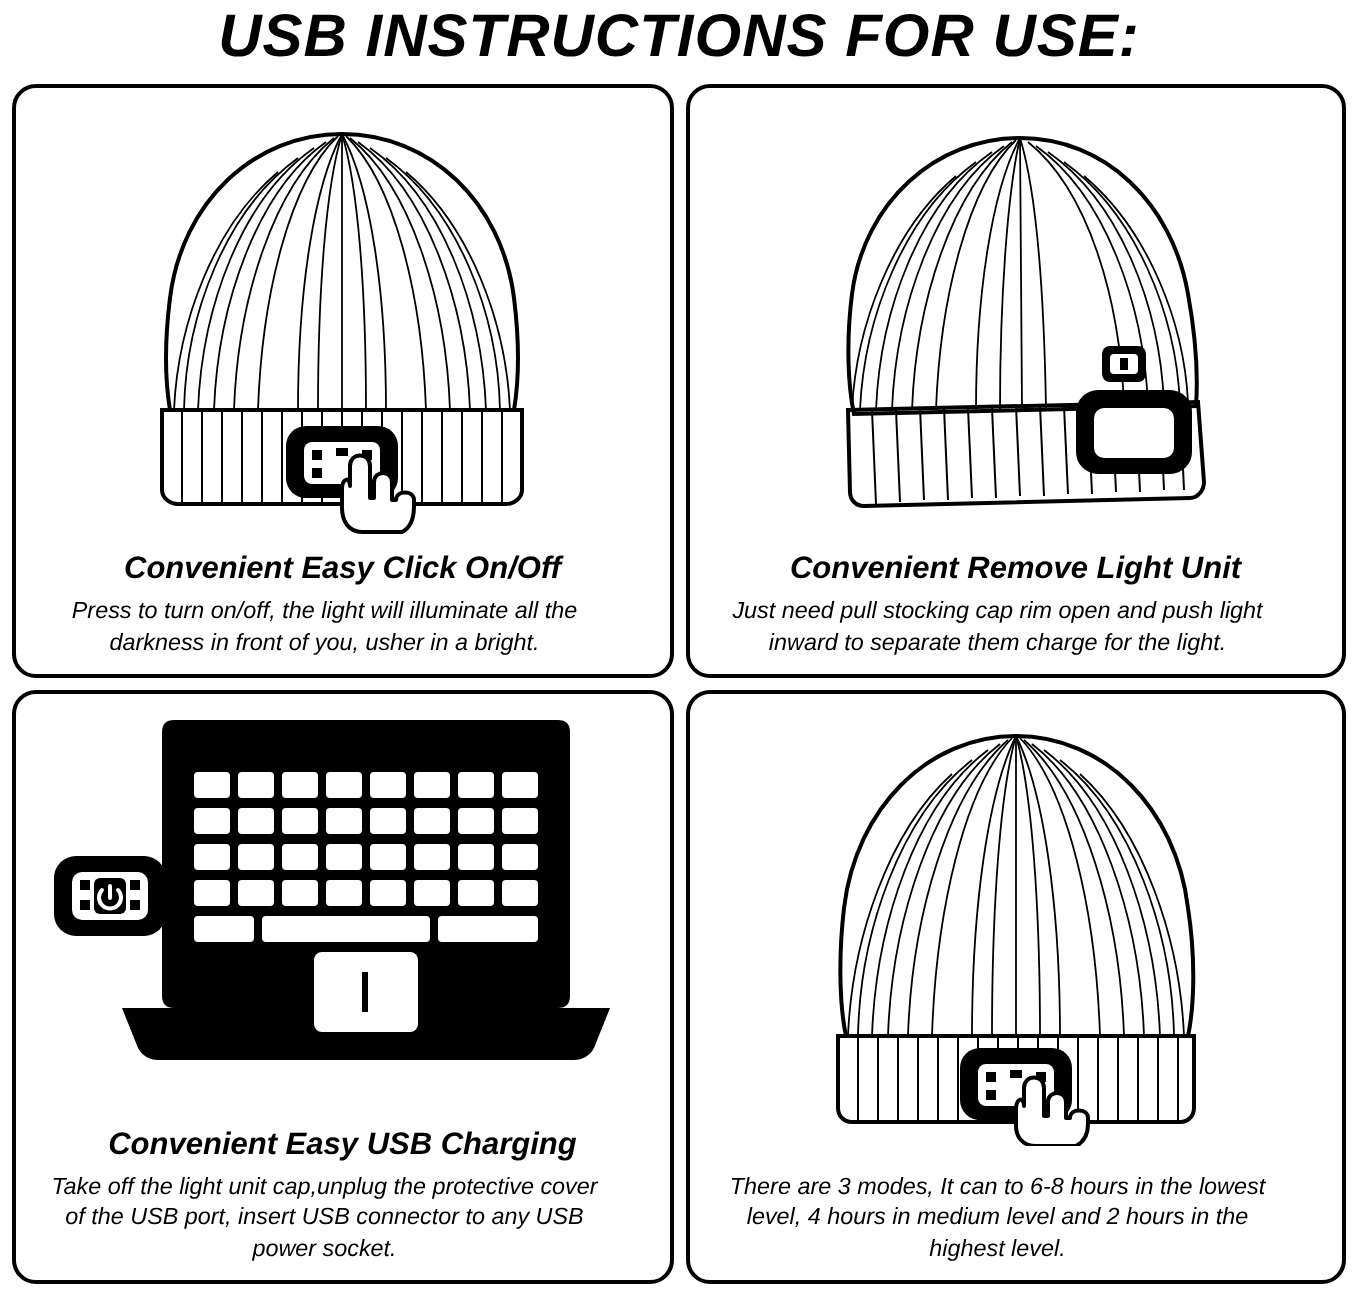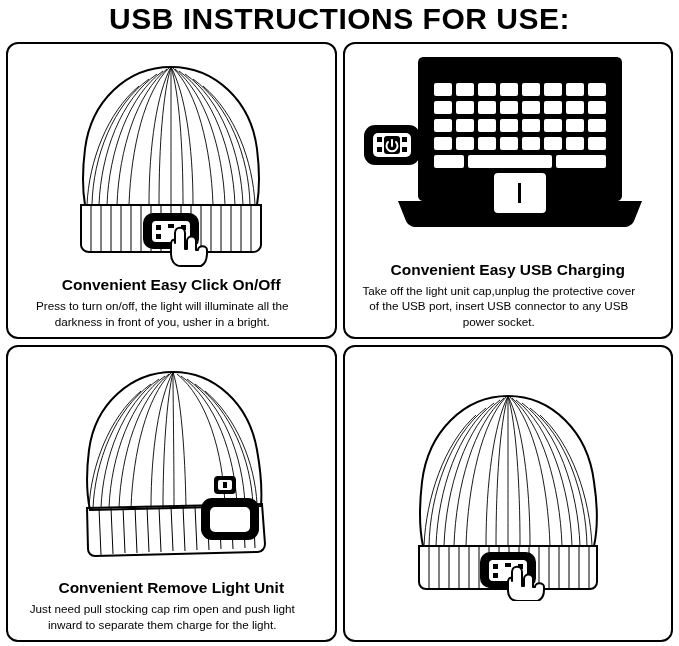--- a/index.html
+++ b/index.html
@@ -13,20 +13,21 @@
     font-family: "Liberation Sans", sans-serif;
     color: #000000;
     overflow: hidden;
   }
   .page {
     position: relative;
     width: 679px;
     height: 646px;
     box-sizing: border-box;
     padding: 0 6px;
+    font-style: italic;
   }
   .title {
     text-align: center;
     font-size: 30px;
     font-weight: bold;
     letter-spacing: 0.5px;
     line-height: 34px;
     padding-top: 2px;
     margin-bottom: 6px;
   }
@@ -142,99 +143,20 @@
             </g>
           </g>
 
           <g fill="#fff" stroke="#000" stroke-width="2" stroke-linejoin="round">
             <path d="M154 180 C154 173 164 173 164 180 L164 196 L166 196 L166 188 C166 182 175 182 175 188 L175 197 L177 197 C177 192 186 192 186 197 L186 200 C186 206 184 211 180 213 L160 213 C153 213 150 207 150 201 L150 192 C150 186 154 185 154 190 Z"></path>
           </g>
         </svg>
       </div>
       <div class="card-title">Convenient Easy Click On/Off</div>
       <div class="card-desc">Press to turn on/off, the light will illuminate all the darkness in front of you, usher in a bright.</div>
-    </div>
-
-    <div class="card">
-      <div class="art">
-        <svg width="300" height="215" viewBox="0 0 300 215" aria-hidden="true">
-
-          <path d="M66 12 L258 12 C262 12 264 14 264 18 L264 150 C264 154 262 156 258 156 L66 156 C62 156 60 154 60 150 L60 18 C60 14 62 12 66 12 Z" fill="#000"></path>
-
-          <path d="M40 156 L284 156 L276 176 C274 180 270 182 266 182 L58 182 C54 182 50 180 48 176 Z" fill="#000"></path>
-
-          <rect x="96" y="12" width="132" height="8" rx="4" fill="#000"></rect>
-
-          <g fill="#fff">
-            <rect x="76" y="38" width="18" height="13" rx="2"></rect>
-            <rect x="98" y="38" width="18" height="13" rx="2"></rect>
-            <rect x="120" y="38" width="18" height="13" rx="2"></rect>
-            <rect x="142" y="38" width="18" height="13" rx="2"></rect>
-            <rect x="164" y="38" width="18" height="13" rx="2"></rect>
-            <rect x="186" y="38" width="18" height="13" rx="2"></rect>
-            <rect x="208" y="38" width="18" height="13" rx="2"></rect>
-            <rect x="230" y="38" width="18" height="13" rx="2"></rect>
-
-            <rect x="76" y="56" width="18" height="13" rx="2"></rect>
-            <rect x="98" y="56" width="18" height="13" rx="2"></rect>
-            <rect x="120" y="56" width="18" height="13" rx="2"></rect>
-            <rect x="142" y="56" width="18" height="13" rx="2"></rect>
-            <rect x="164" y="56" width="18" height="13" rx="2"></rect>
-            <rect x="186" y="56" width="18" height="13" rx="2"></rect>
-            <rect x="208" y="56" width="18" height="13" rx="2"></rect>
-            <rect x="230" y="56" width="18" height="13" rx="2"></rect>
-
-            <rect x="76" y="74" width="18" height="13" rx="2"></rect>
-            <rect x="98" y="74" width="18" height="13" rx="2"></rect>
-            <rect x="120" y="74" width="18" height="13" rx="2"></rect>
-            <rect x="142" y="74" width="18" height="13" rx="2"></rect>
-            <rect x="164" y="74" width="18" height="13" rx="2"></rect>
-            <rect x="186" y="74" width="18" height="13" rx="2"></rect>
-            <rect x="208" y="74" width="18" height="13" rx="2"></rect>
-            <rect x="230" y="74" width="18" height="13" rx="2"></rect>
-
-            <rect x="76" y="92" width="18" height="13" rx="2"></rect>
-            <rect x="98" y="92" width="18" height="13" rx="2"></rect>
-            <rect x="120" y="92" width="18" height="13" rx="2"></rect>
-            <rect x="142" y="92" width="18" height="13" rx="2"></rect>
-            <rect x="164" y="92" width="18" height="13" rx="2"></rect>
-            <rect x="186" y="92" width="18" height="13" rx="2"></rect>
-            <rect x="208" y="92" width="18" height="13" rx="2"></rect>
-            <rect x="230" y="92" width="18" height="13" rx="2"></rect>
-
-            <rect x="76" y="110" width="30" height="13" rx="2"></rect>
-            <rect x="110" y="110" width="84" height="13" rx="2"></rect>
-            <rect x="198" y="110" width="50" height="13" rx="2"></rect>
-
-            <rect x="136" y="128" width="52" height="40" rx="4"></rect>
-          </g>
-          <rect x="160" y="138" width="3" height="20" fill="#000"></rect>
-
-          <g>
-            <rect x="6" y="80" width="56" height="40" rx="11" fill="#000"></rect>
-            <rect x="15" y="88" width="38" height="24" rx="5" fill="#fff"></rect>
-            <g fill="#000">
-              <rect x="19" y="92" width="5" height="5"></rect>
-              <rect x="19" y="102" width="5" height="5"></rect>
-              <rect x="44" y="92" width="5" height="5"></rect>
-              <rect x="44" y="102" width="5" height="5"></rect>
-            </g>
-
-            <g transform="translate(34,100)">
-              <rect x="-8" y="-9" width="16" height="18" rx="3" fill="#000"></rect>
-              <path d="M0 -5 L0 1" stroke="#fff" stroke-width="2" fill="none" stroke-linecap="round"></path>
-              <path d="M-4 -3 A5.5 5.5 0 1 0 4 -3" stroke="#fff" stroke-width="2" fill="none" stroke-linecap="round"></path>
-            </g>
-
-            <rect x="62" y="94" width="14" height="12" fill="#000"></rect>
-          </g>
-        </svg>
-      </div>
-      <div class="card-title">Convenient Easy USB Charging</div>
-      <div class="card-desc">Take off the light unit cap,unplug the protective cover of the USB port, insert USB connector to any USB power socket.</div>
     </div>
 
     <div class="card">
       <div class="art">
         <svg width="300" height="215" viewBox="0 0 300 215" aria-hidden="true">
           <g fill="none" stroke="#000" stroke-width="1.1">
             <path d="M152 16 C110 16 74 48 68 94 C65 118 66 140 69 154 L240 150 C241 136 240 116 236 94 C228 48 194 16 152 16 Z" stroke-width="2"></path>
             <path d="M66 152 L241 148 L244 188 C244 192 241 196 237 196 L74 200 C70 200 67 197 67 193 Z" stroke-width="2"></path>
             <g stroke-width="1">
               <path d="M78 152 L80 199"></path>
@@ -276,20 +198,99 @@
             <rect x="189" y="151" width="40" height="25" rx="5" fill="#fff"></rect>
 
             <rect x="193" y="120" width="22" height="18" rx="4" fill="#000"></rect>
             <rect x="197" y="124" width="14" height="10" rx="2" fill="#fff"></rect>
             <rect x="202" y="126" width="4" height="6" fill="#000"></rect>
           </g>
         </svg>
       </div>
       <div class="card-title">Convenient Remove Light Unit</div>
       <div class="card-desc">Just need pull stocking cap rim open and push light inward to separate them charge for the light.</div>
+    </div>
+
+    <div class="card">
+      <div class="art">
+        <svg width="300" height="215" viewBox="0 0 300 215" aria-hidden="true">
+
+          <path d="M66 12 L258 12 C262 12 264 14 264 18 L264 150 C264 154 262 156 258 156 L66 156 C62 156 60 154 60 150 L60 18 C60 14 62 12 66 12 Z" fill="#000"></path>
+
+          <path d="M40 156 L284 156 L276 176 C274 180 270 182 266 182 L58 182 C54 182 50 180 48 176 Z" fill="#000"></path>
+
+          <rect x="96" y="12" width="132" height="8" rx="4" fill="#000"></rect>
+
+          <g fill="#fff">
+            <rect x="76" y="38" width="18" height="13" rx="2"></rect>
+            <rect x="98" y="38" width="18" height="13" rx="2"></rect>
+            <rect x="120" y="38" width="18" height="13" rx="2"></rect>
+            <rect x="142" y="38" width="18" height="13" rx="2"></rect>
+            <rect x="164" y="38" width="18" height="13" rx="2"></rect>
+            <rect x="186" y="38" width="18" height="13" rx="2"></rect>
+            <rect x="208" y="38" width="18" height="13" rx="2"></rect>
+            <rect x="230" y="38" width="18" height="13" rx="2"></rect>
+
+            <rect x="76" y="56" width="18" height="13" rx="2"></rect>
+            <rect x="98" y="56" width="18" height="13" rx="2"></rect>
+            <rect x="120" y="56" width="18" height="13" rx="2"></rect>
+            <rect x="142" y="56" width="18" height="13" rx="2"></rect>
+            <rect x="164" y="56" width="18" height="13" rx="2"></rect>
+            <rect x="186" y="56" width="18" height="13" rx="2"></rect>
+            <rect x="208" y="56" width="18" height="13" rx="2"></rect>
+            <rect x="230" y="56" width="18" height="13" rx="2"></rect>
+
+            <rect x="76" y="74" width="18" height="13" rx="2"></rect>
+            <rect x="98" y="74" width="18" height="13" rx="2"></rect>
+            <rect x="120" y="74" width="18" height="13" rx="2"></rect>
+            <rect x="142" y="74" width="18" height="13" rx="2"></rect>
+            <rect x="164" y="74" width="18" height="13" rx="2"></rect>
+            <rect x="186" y="74" width="18" height="13" rx="2"></rect>
+            <rect x="208" y="74" width="18" height="13" rx="2"></rect>
+            <rect x="230" y="74" width="18" height="13" rx="2"></rect>
+
+            <rect x="76" y="92" width="18" height="13" rx="2"></rect>
+            <rect x="98" y="92" width="18" height="13" rx="2"></rect>
+            <rect x="120" y="92" width="18" height="13" rx="2"></rect>
+            <rect x="142" y="92" width="18" height="13" rx="2"></rect>
+            <rect x="164" y="92" width="18" height="13" rx="2"></rect>
+            <rect x="186" y="92" width="18" height="13" rx="2"></rect>
+            <rect x="208" y="92" width="18" height="13" rx="2"></rect>
+            <rect x="230" y="92" width="18" height="13" rx="2"></rect>
+
+            <rect x="76" y="110" width="30" height="13" rx="2"></rect>
+            <rect x="110" y="110" width="84" height="13" rx="2"></rect>
+            <rect x="198" y="110" width="50" height="13" rx="2"></rect>
+
+            <rect x="136" y="128" width="52" height="40" rx="4"></rect>
+          </g>
+          <rect x="160" y="138" width="3" height="20" fill="#000"></rect>
+
+          <g>
+            <rect x="6" y="80" width="56" height="40" rx="11" fill="#000"></rect>
+            <rect x="15" y="88" width="38" height="24" rx="5" fill="#fff"></rect>
+            <g fill="#000">
+              <rect x="19" y="92" width="5" height="5"></rect>
+              <rect x="19" y="102" width="5" height="5"></rect>
+              <rect x="44" y="92" width="5" height="5"></rect>
+              <rect x="44" y="102" width="5" height="5"></rect>
+            </g>
+
+            <g transform="translate(34,100)">
+              <rect x="-8" y="-9" width="16" height="18" rx="3" fill="#000"></rect>
+              <path d="M0 -5 L0 1" stroke="#fff" stroke-width="2" fill="none" stroke-linecap="round"></path>
+              <path d="M-4 -3 A5.5 5.5 0 1 0 4 -3" stroke="#fff" stroke-width="2" fill="none" stroke-linecap="round"></path>
+            </g>
+
+            <rect x="62" y="94" width="14" height="12" fill="#000"></rect>
+          </g>
+        </svg>
+      </div>
+      <div class="card-title">Convenient Easy USB Charging</div>
+      <div class="card-desc">Take off the light unit cap,unplug the protective cover of the USB port, insert USB connector to any USB power socket.</div>
     </div>
 
     <div class="card">
       <div class="art">
         <svg width="300" height="215" viewBox="0 0 300 215" aria-hidden="true">
           <g fill="none" stroke="#000" stroke-width="1.1">
             <path d="M150 10 C106 10 70 46 64 96 C61 122 62 146 65 160 L236 160 C239 146 240 122 236 96 C230 46 194 10 150 10 Z" stroke-width="2"></path>
             <path d="M61 160 L239 160 L239 196 C239 200 236 203 232 203 L68 203 C64 203 61 200 61 196 Z" stroke-width="2"></path>
             <g stroke-width="1">
               <path d="M71 160 L71 203"></path>
@@ -339,16 +340,17 @@
               <rect x="160" y="178" width="5" height="5"></rect>
               <rect x="160" y="187" width="5" height="5"></rect>
               <rect x="147" y="177" width="6" height="4"></rect>
             </g>
           </g>
           <g fill="#fff" stroke="#000" stroke-width="2" stroke-linejoin="round">
             <path d="M154 186 C154 179 164 179 164 186 L164 200 L166 200 L166 193 C166 187 175 187 175 193 L175 201 L177 201 C177 196 186 196 186 201 L186 204 C186 209 184 213 180 215 L160 215 C153 215 150 210 150 205 L150 197 C150 191 154 190 154 195 Z"></path>
           </g>
         </svg>
       </div>
+      <div class="card-desc">There are 3 modes, It can to 6-8 hours in the lowest level, 4 hours in medium level and 2 hours in the highest level.</div>
     </div>
 
   </div>
 </div>
 
 </body></html>

